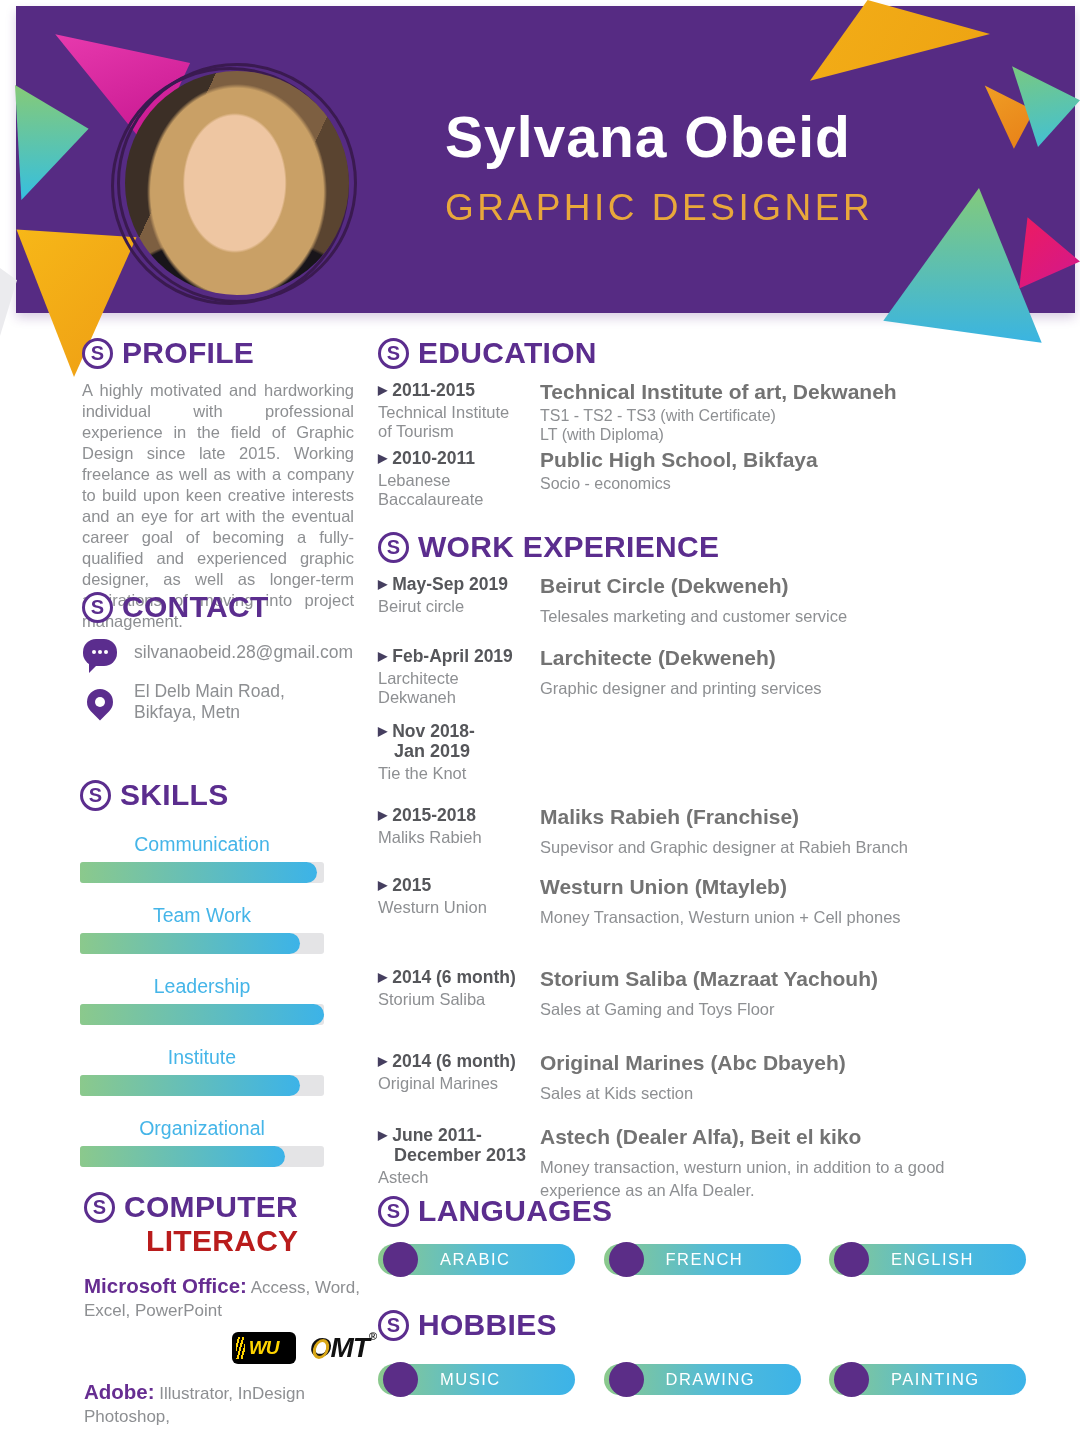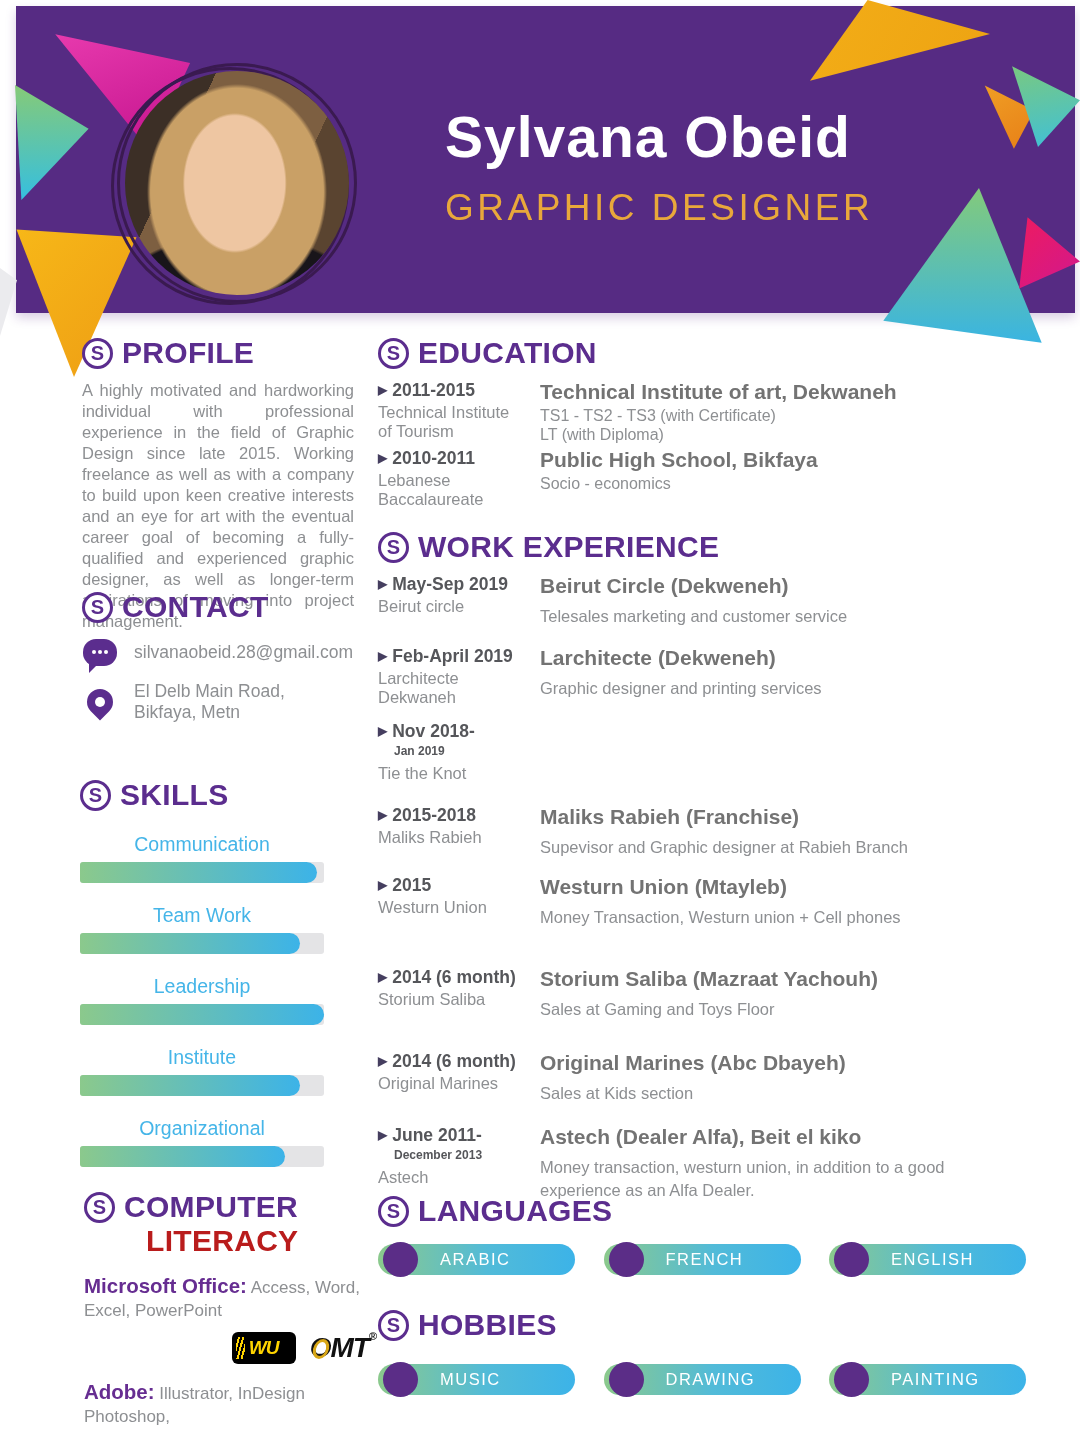--- a/index.html
+++ b/index.html
@@ -99,21 +99,21 @@
   .omt-reg{font-size:11px;font-style:normal;font-weight:bold;margin-top:-2px;}
 
   
   #education{left:378px;top:336px;width:572px;}
   #work{left:378px;top:530px;width:590px;}
   .entries{margin-top:10px;}
   .entry{display:flex;}
   .entry-left{flex:0 0 162px;}
   .date{font-size:17.5px;font-weight:bold;color:#55565a;line-height:20px;display:flex;}
   .bullet{color:#453e5f;font-size:12px;margin-right:5px;line-height:20px;}
-  .date-l2{padding-left:16px;font-size:12px;font-weight:bold;color:#55565a;line-height:20px;}
+  .date-l2{padding-left:16px;font-size:18px;font-weight:bold;color:#55565a;line-height:20px;}
   .org{font-size:16.5px;color:#8d8f92;line-height:19px;margin-top:3px;max-width:150px;}
   .entry-right{flex:1;}
   .etitle{font-size:21px;font-weight:bold;color:#737373;line-height:24px;}
   .edetail{font-size:16px;color:#8d8f92;line-height:19px;margin-top:2px;}
   .edesc{font-size:16.5px;color:#8d8f92;margin-top:7px;line-height:23px;}
   .e-gap{margin-top:4px;}
   .mb18{margin-bottom:18px;} .mb14{margin-bottom:14px;} .mb22{margin-bottom:22px;}
   .mb16{margin-bottom:16px;} .mb38{margin-bottom:38px;} .mb30{margin-bottom:30px;}
   .mb20{margin-bottom:20px;}
 

